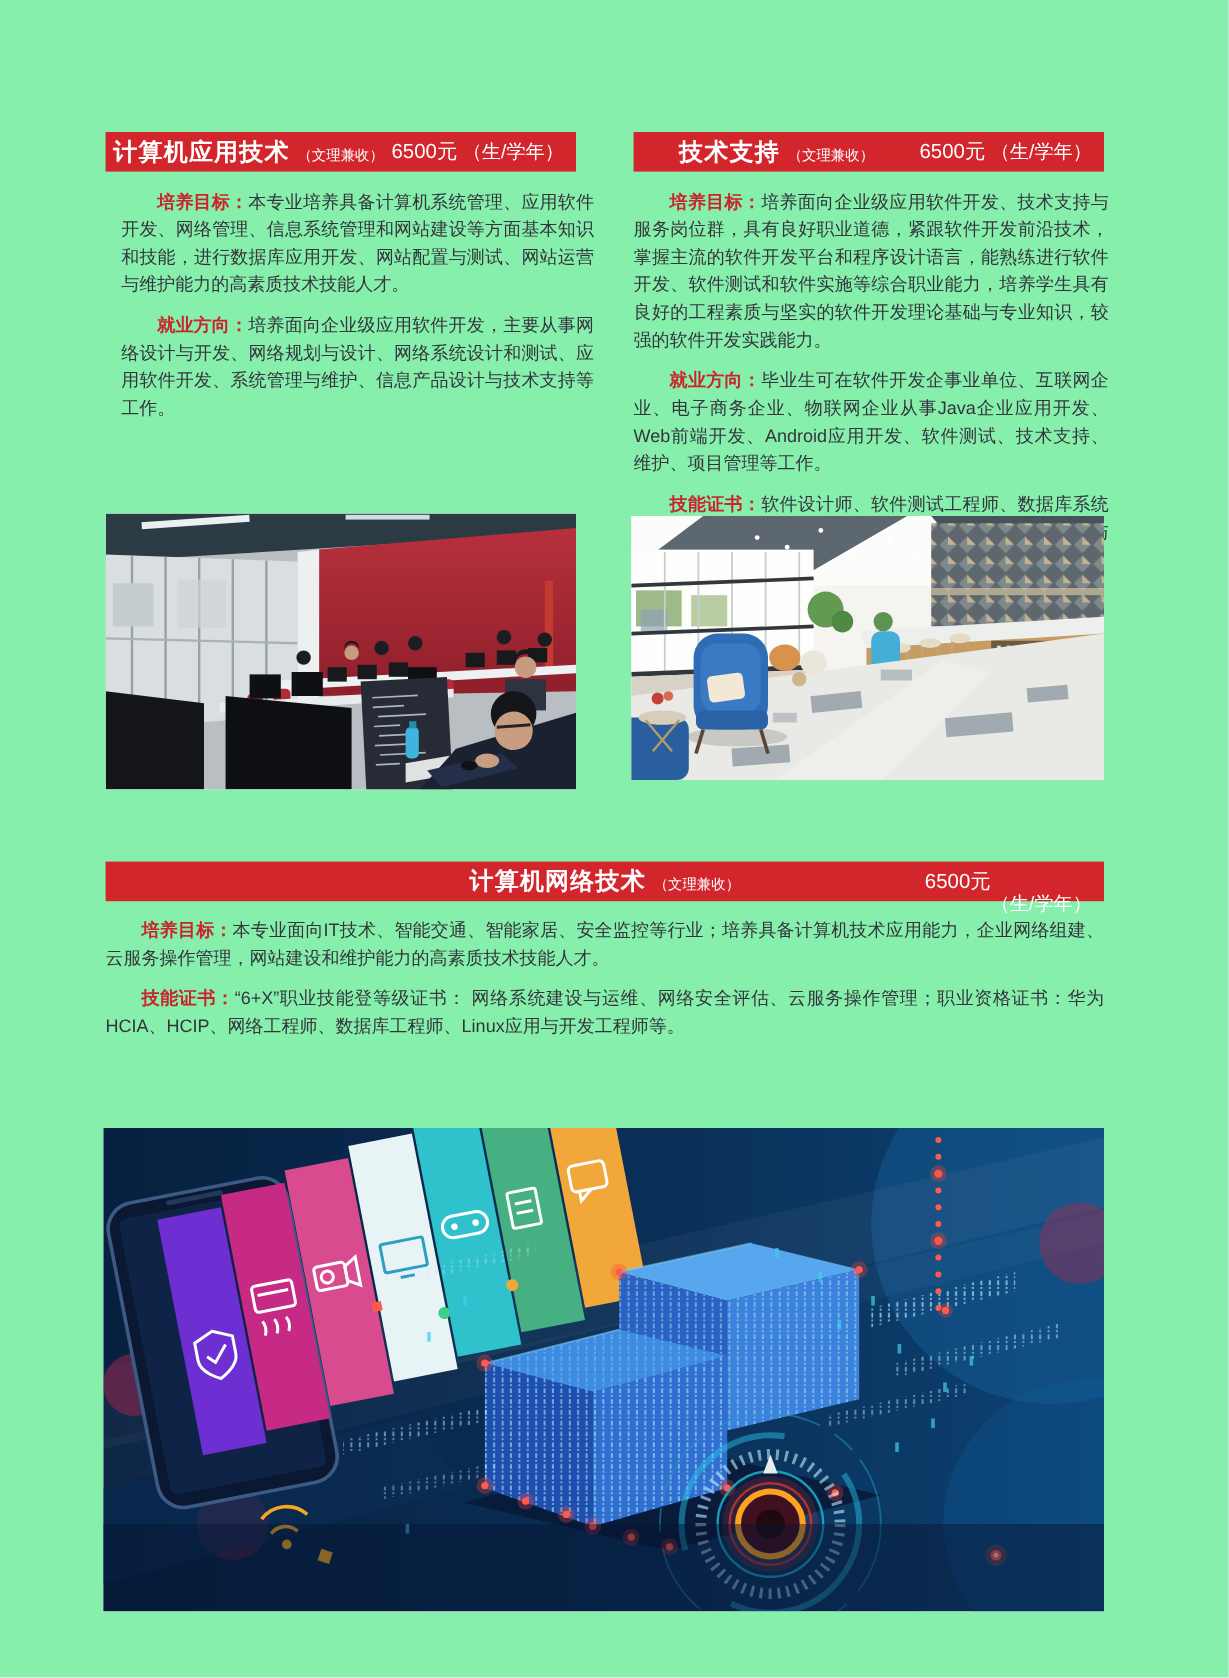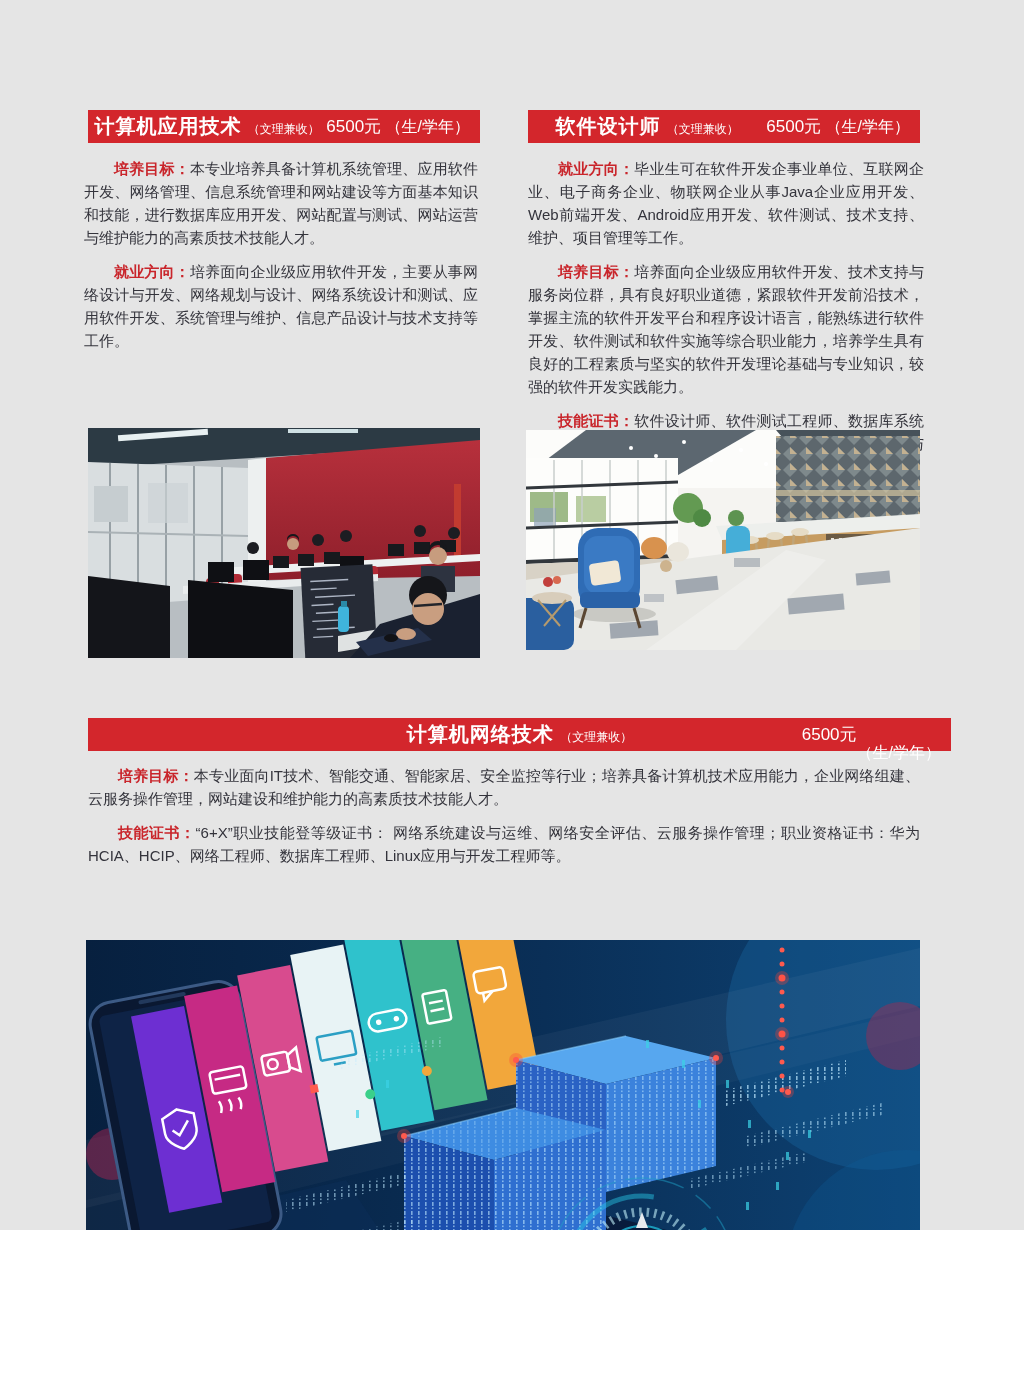--- a/index.html
+++ b/index.html
@@ -1,16 +1,16 @@
 <!DOCTYPE html>
 <html><head>
 <meta charset="utf-8">
 <style>
   html,body{margin:0;padding:0;background:#ffffff;}
-  .page{position:relative;width:1024px;height:1230px;background:#e5e5e5;overflow:hidden;
+  .page{position:relative;width:1024px;height:1398px;background:#86efac;overflow:hidden;
         font-family:"Liberation Sans",sans-serif;}
   
   .bar{position:absolute;height:33px;background:#d3262c;color:#ffffff;display:flex;align-items:center;}
   .bar-title{flex:1;text-align:center;white-space:nowrap;}
   .bar-name{font-size:20px;font-weight:bold;letter-spacing:1px;}
   .bar-note{font-size:12px;margin-left:2px;}
   .bar-fee{white-space:nowrap;padding-right:10px;}
   .fee-amount{font-size:17px;font-weight:normal;}
   .fee-unit{font-size:16px;margin-top:37px;}
   .bar-bottom{justify-content:center;}
@@ -18,22 +18,22 @@
   .bar-bottom .bar-fee{position:absolute;right:0;top:0;height:33px;display:flex;align-items:center;}
   
   .ptext{position:absolute;color:#34343c;font-size:15px;line-height:23px;text-align:justify;}
   .ptext p{margin:0 0 11px 0;text-indent:2em;}
   .lead{color:#c9252b;font-weight:bold;}
   
   figure{position:absolute;margin:0;overflow:hidden;background:#dfe3e6;}
   figure svg{display:block;width:100%;height:100%;}
   #bar-app{left:88px;top:110px;width:392px;}
   #bar-soft{left:528px;top:110px;width:392px;}
-  #bar-net{left:88px;top:718px;width:832px;padding-left:31px;}
-  #text-app{left:84px;top:157px;width:394px;}
+  #bar-net{left:88px;top:718px;width:832px;}
+  #text-app{left:101px;top:157px;width:394px;}
   #text-soft{left:528px;top:157px;width:396px;}
   #text-net{left:88px;top:764px;width:832px;}
   #photo-app{left:88px;top:428px;width:392px;height:230px;}
   #photo-soft{left:526px;top:430px;width:394px;height:220px;}
   #photo-net{left:86px;top:940px;width:834px;height:403px;}
 </style>
 </head>
 <body>
 
 <div class="page">
@@ -44,37 +44,37 @@
       <span class="bar-note">（文理兼收）</span>
     </div>
     <div class="bar-fee">
       <span class="fee-amount">6500元</span>
       <span class="fee-unit">（生/学年）</span>
     </div>
   </header>
 
   <header class="bar" id="bar-soft">
     <div class="bar-title">
-      <span class="bar-name">软件设计师</span>
+      <span class="bar-name">技术支持</span>
       <span class="bar-note">（文理兼收）</span>
     </div>
     <div class="bar-fee">
       <span class="fee-amount">6500元</span>
       <span class="fee-unit">（生/学年）</span>
     </div>
   </header>
 
   <section class="ptext" id="text-app">
     <p><strong class="lead">培养目标：</strong><span>本专业培养具备计算机系统管理、应用软件开发、网络管理、信息系统管理和网站建设等方面基本知识和技能，进行数据库应用开发、网站配置与测试、网站运营与维护能力的高素质技术技能人才。</span></p>
     <p><strong class="lead">就业方向：</strong><span>培养面向企业级应用软件开发，主要从事网络设计与开发、网络规划与设计、网络系统设计和测试、应用软件开发、系统管理与维护、信息产品设计与技术支持等工作。</span></p>
   </section>
 
   <section class="ptext" id="text-soft">
+    <p><strong class="lead">培养目标：</strong><span>培养面向企业级应用软件开发、技术支持与服务岗位群，具有良好职业道德，紧跟软件开发前沿技术，掌握主流的软件开发平台和程序设计语言，能熟练进行软件开发、软件测试和软件实施等综合职业能力，培养学生具有良好的工程素质与坚实的软件开发理论基础与专业知识，较强的软件开发实践能力。</span></p>
     <p><strong class="lead">就业方向：</strong><span>毕业生可在软件开发企事业单位、互联网企业、电子商务企业、物联网企业从事Java企业应用开发、Web前端开发、Android应用开发、软件测试、技术支持、维护、项目管理等工作。</span></p>
-    <p><strong class="lead">培养目标：</strong><span>培养面向企业级应用软件开发、技术支持与服务岗位群，具有良好职业道德，紧跟软件开发前沿技术，掌握主流的软件开发平台和程序设计语言，能熟练进行软件开发、软件测试和软件实施等综合职业能力，培养学生具有良好的工程素质与坚实的软件开发理论基础与专业知识，较强的软件开发实践能力。</span></p>
     <p><strong class="lead">技能证书：</strong><span>软件设计师、软件测试工程师、数据库系统工程师、Java应用开发职业技能等级证书、数据应用开发与服务( Python ) 职业技能等级证书。</span></p>
   </section>
 
   <figure id="photo-app">
     <svg viewBox="0 0 392 230" preserveAspectRatio="none">
       <defs>
         <linearGradient id="redwall" x1="0" y1="0" x2="0" y2="1">
           <stop offset="0" stop-color="#b7303c"></stop>
             <stop offset="1" stop-color="#8e1f2b"></stop>
         </linearGradient>

